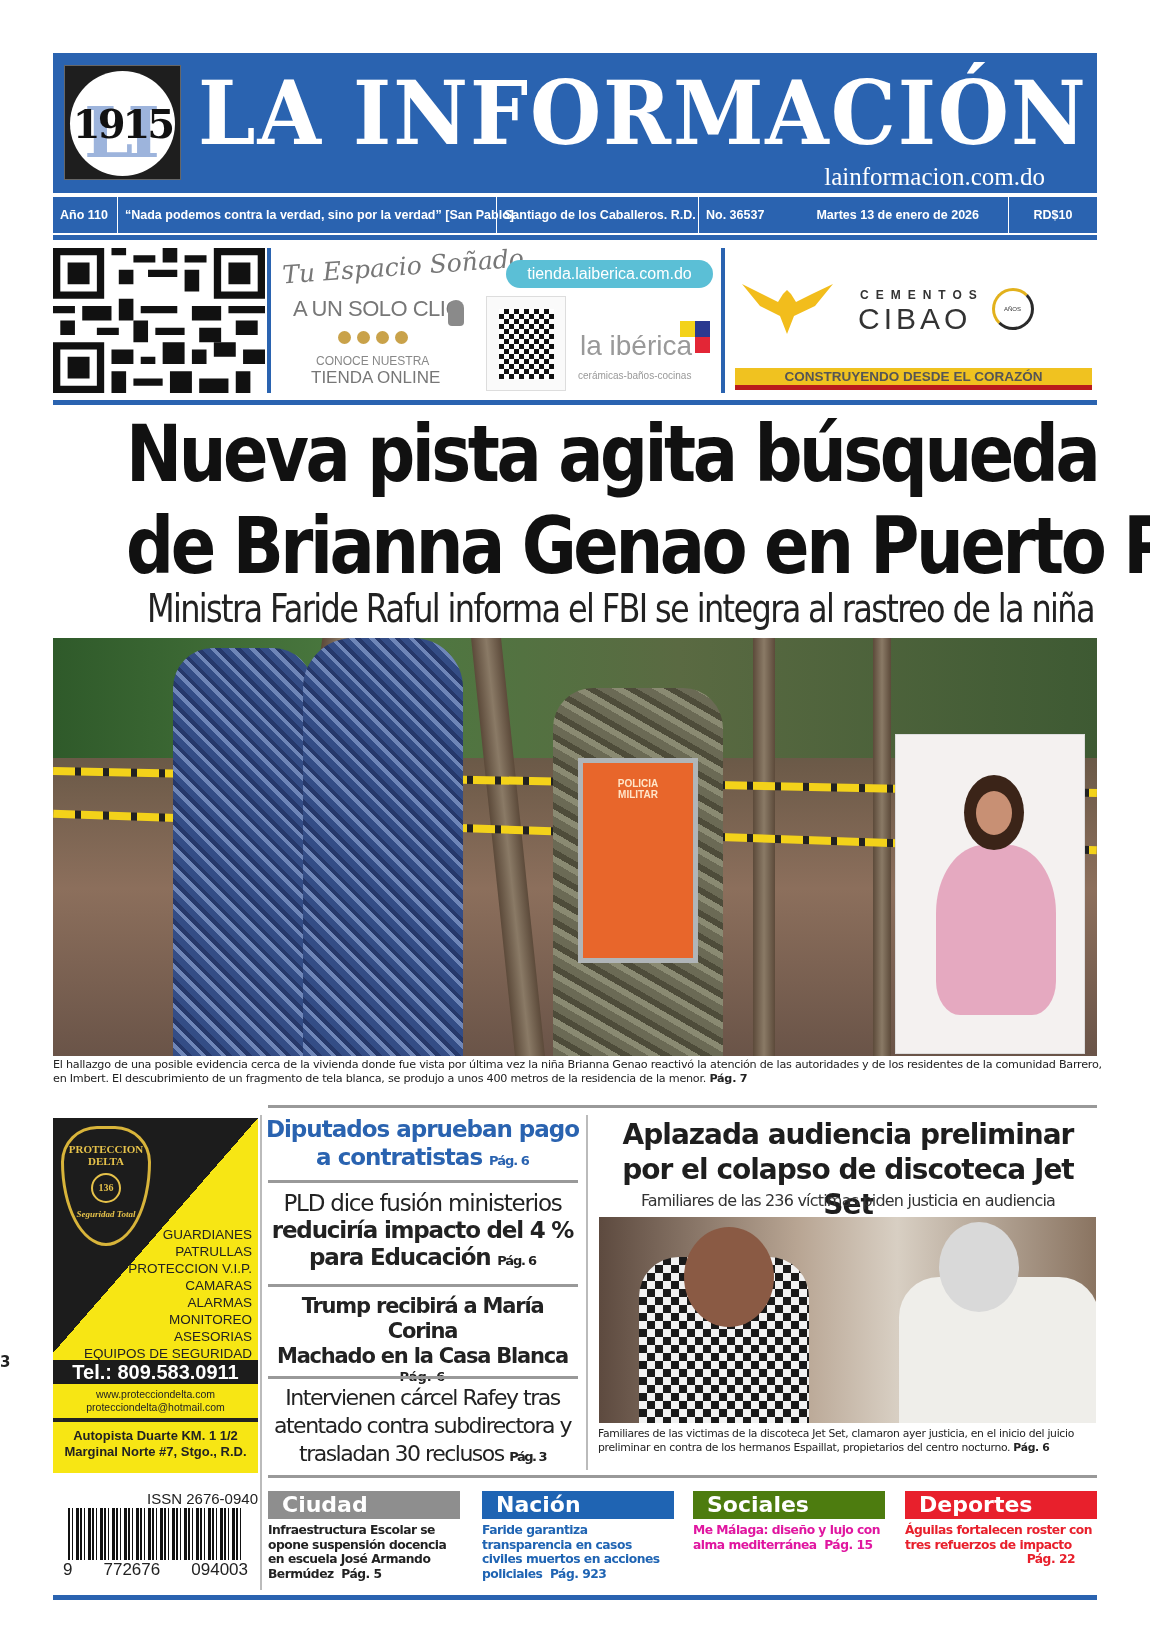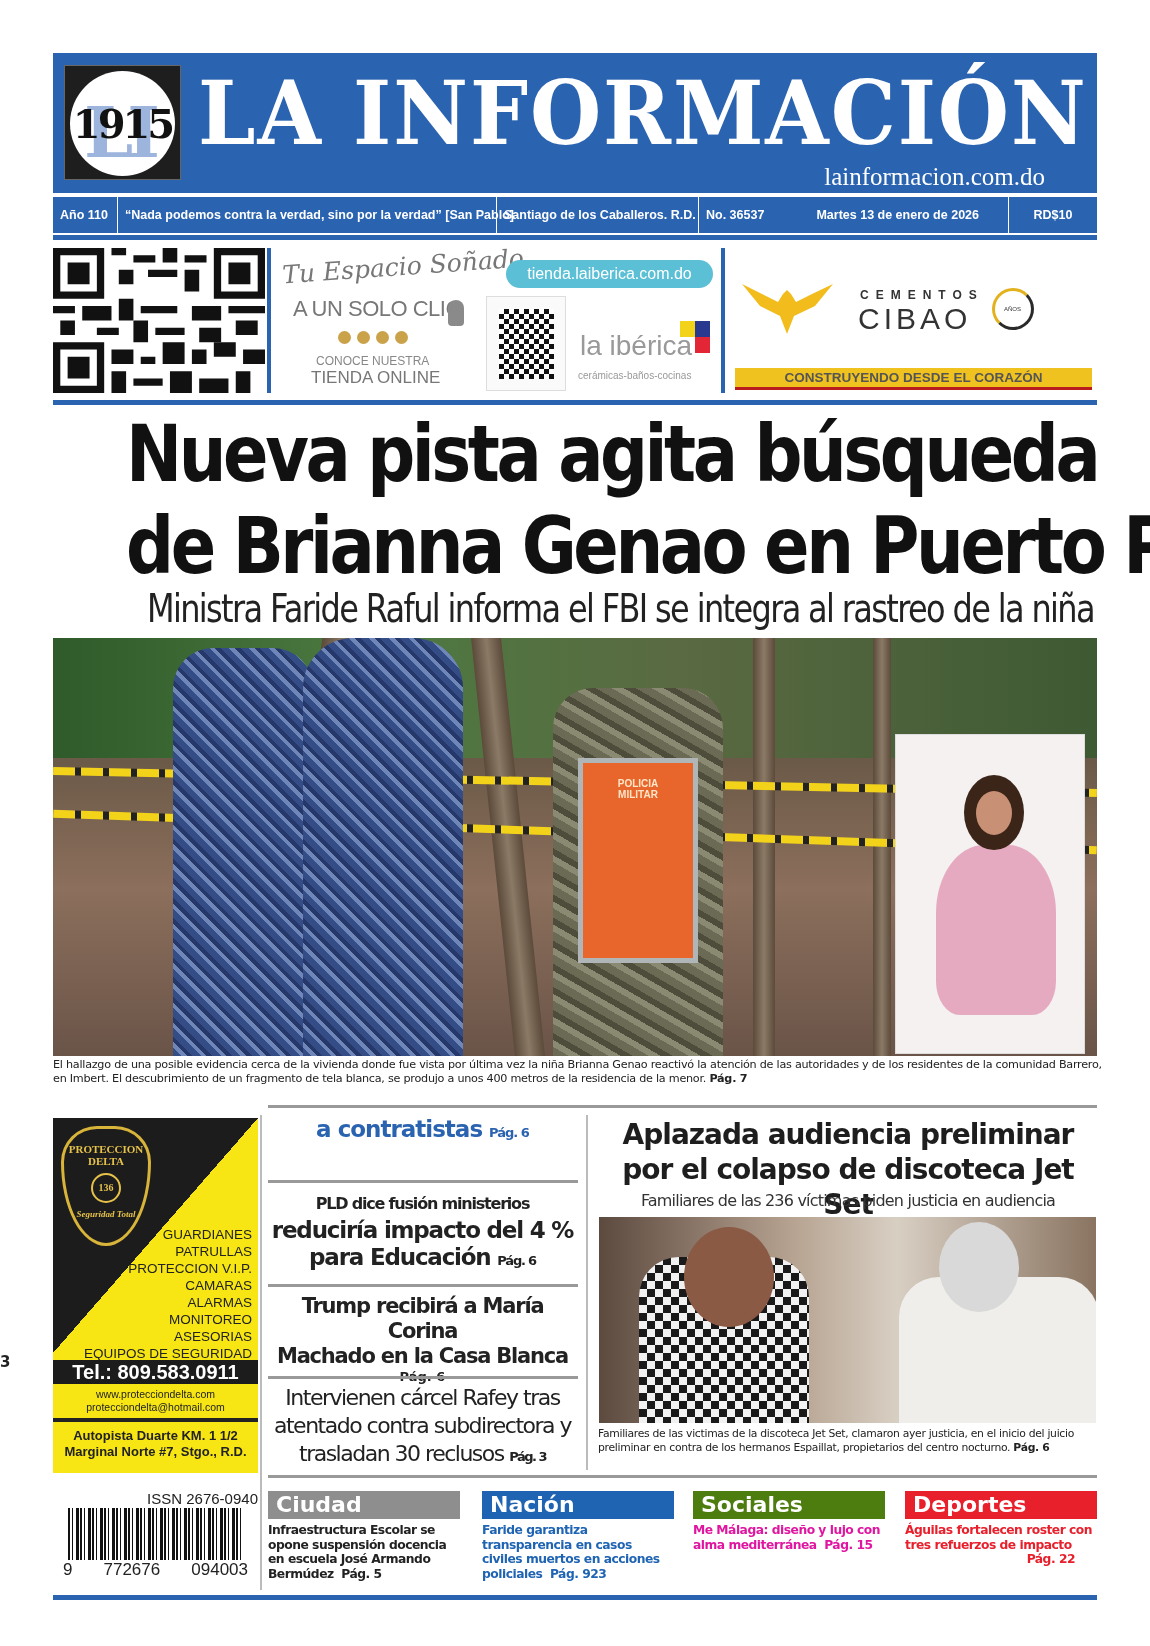--- a/index.html
+++ b/index.html
@@ -36,21 +36,21 @@
 #qr2box{left:208px;top:48px;width:80px;height:95px;background:#fafafa;border:1px solid #ddd}
 #qr2{left:12px;top:12px;width:55px;height:70px}
 #ib-brand{left:302px;top:82px;font-family:"Liberation Sans",sans-serif;font-size:28px;color:#999}
 #ib-flag{left:402px;top:73px;width:30px;height:32px}
 #ib-sub{left:300px;top:122px;font-family:"Liberation Sans",sans-serif;font-size:10px;color:#999}
 #cibao{left:730px;top:248px;width:367px;height:145px}
 #cib-eagle{left:10px;top:28px;width:95px;height:60px}
 #cib-top{left:130px;top:40px;font-family:"Liberation Sans",sans-serif;font-size:12px;letter-spacing:7px;color:#333;font-weight:bold}
 #cib-main{left:128px;top:54px;font-family:"Liberation Sans",sans-serif;font-size:30px;letter-spacing:4px;color:#333}
 #cib-60{left:262px;top:20px;width:60px;height:70px}
-#cib-band{left:5px;top:120px;width:357px;height:22px;background:#f0c220;color:#555;font-family:"Liberation Sans",sans-serif;font-weight:bold;font-size:13.5px;display:flex;align-items:center;justify-content:center;border-bottom:3px solid #b91c1c}
+#cib-band{left:5px;top:120px;width:357px;height:22px;background:#f0c220;color:#555;font-family:"Liberation Sans",sans-serif;font-weight:bold;font-size:13.5px;display:flex;align-items:center;justify-content:center;border-bottom:5px solid #b91c1c}
 
 
 #hl{left:53px;top:408px;width:1044px;text-align:center;font-family:"DejaVu Sans",sans-serif;font-weight:bold;color:#111}
 #hl .l1,#hl .l2{font-size:78px;line-height:92px;letter-spacing:-4px;white-space:nowrap;transform:scaleX(0.86);transform-origin:center}
 #hl-sub{left:53px;top:586px;width:1044px;text-align:center;font-family:"DejaVu Sans",sans-serif;font-size:39px;color:#222;white-space:nowrap;letter-spacing:-2px;transform:scaleX(0.82);transform-origin:center}
 
 
 #photo{left:53px;top:638px;width:1044px;height:418px;overflow:hidden;background:linear-gradient(180deg,#3d5a3a 0%,#6c5a48 30%,#8c6f5c 60%,#6a5448 100%)}
 .tree{position:absolute;background:linear-gradient(90deg,#5c4a3a,#8a7a66,#5c4a3a)}
 .tape{position:absolute;height:8px;background:repeating-linear-gradient(90deg,#f3d21a 0 22px,#222 22px 28px)}
@@ -84,21 +84,21 @@
 .mid-story .pg{font-size:13px;font-weight:bold}
 .mid-rule{position:absolute;left:268px;width:310px;height:3px;background:#999}
 
 
 #jet-hl{left:598px;top:1117px;width:500px;text-align:center;font-family:"DejaVu Sans",sans-serif;font-weight:bold;font-size:28px;line-height:35px;color:#1e1e1e;letter-spacing:-1px}
 #jet-sub{left:598px;top:1191px;width:500px;text-align:center;font-family:"DejaVu Sans",sans-serif;font-size:16px;color:#333;letter-spacing:-0.8px;white-space:nowrap}
 #jet-photo{left:599px;top:1217px;width:497px;height:206px;overflow:hidden;background:linear-gradient(90deg,#5d4a3f,#b8a593 40%,#d8cfc3 60%,#8a7461)}
 #jet-cap{left:598px;top:1427px;width:505px;font-family:"DejaVu Sans",sans-serif;font-size:10.8px;line-height:14px;color:#222;letter-spacing:-0.3px}
 
 
-.sec-head{position:absolute;top:1491px;height:28px;color:#fff;font-family:"DejaVu Sans",sans-serif;font-weight:bold;font-size:22px;line-height:28px;padding-left:8px}
+.sec-head{position:absolute;top:1491px;height:28px;color:#fff;font-family:"DejaVu Sans",sans-serif;font-weight:bold;font-size:22px;line-height:28px;padding-left:14px}
 .sec-body{position:absolute;top:1523px;font-family:"DejaVu Sans",sans-serif;font-weight:bold;font-size:12.3px;line-height:14.5px;letter-spacing:-0.5px}
 </style>
 </head>
 <body>
 
 <div id="mast" class="abs">
   <div id="logo-box" class="abs">
     <div id="logo-circle" class="abs">
       <span id="logo-li">LI</span>
       <span id="logo-year">1915</span>
@@ -273,25 +273,26 @@
 <div id="barcode" class="abs"></div>
 <div id="barnum" class="abs">
   <span>9</span>
     <span>772676</span>
     <span>094003</span>
 </div>
 
 <div class="abs vline" style="left:260px;top:1115px;height:475px"></div>
 
 <div class="mid-story" style="top:1115px">
+  <div style="color:#2a63b0;font-weight:bold;font-size:23px;line-height:28px;letter-spacing:-1px">Diputados aprueban pago</div>
   <div style="color:#2a63b0;font-weight:bold;font-size:23px;line-height:28px;letter-spacing:-1px"><span>a contratistas</span> <span class="pg">Pág. 6</span></div>
 </div>
 <div class="mid-rule" style="top:1180px"></div>
 <div class="mid-story" style="top:1190px">
-  <div style="font-weight:bold;font-size:16px;line-height:27px;letter-spacing:-1.2px">PLD dice fusión ministerios</div>
+  <div style="font-weight:normal;font-size:23px;line-height:27px;letter-spacing:-1.2px">PLD dice fusión ministerios</div>
   <div style="font-weight:bold;font-size:23px;line-height:27px;letter-spacing:-1.2px">reduciría impacto del 4 %</div>
   <div style="font-weight:bold;font-size:23px;line-height:27px;letter-spacing:-1.2px"><span>para Educación</span> <span class="pg">Pág. 6</span></div>
 </div>
 <div class="mid-rule" style="top:1284px"></div>
 <div class="mid-story" style="top:1294px">
   <div style="font-weight:bold;font-size:21px;line-height:25px;letter-spacing:-1.2px">Trump recibirá a María Corina</div>
   <div style="font-weight:bold;font-size:21px;line-height:25px;letter-spacing:-1.2px">Machado en la Casa Blanca</div>
   <div class="pg">Pág. 6</div>
 </div>
 <div class="mid-rule" style="top:1376px"></div>

